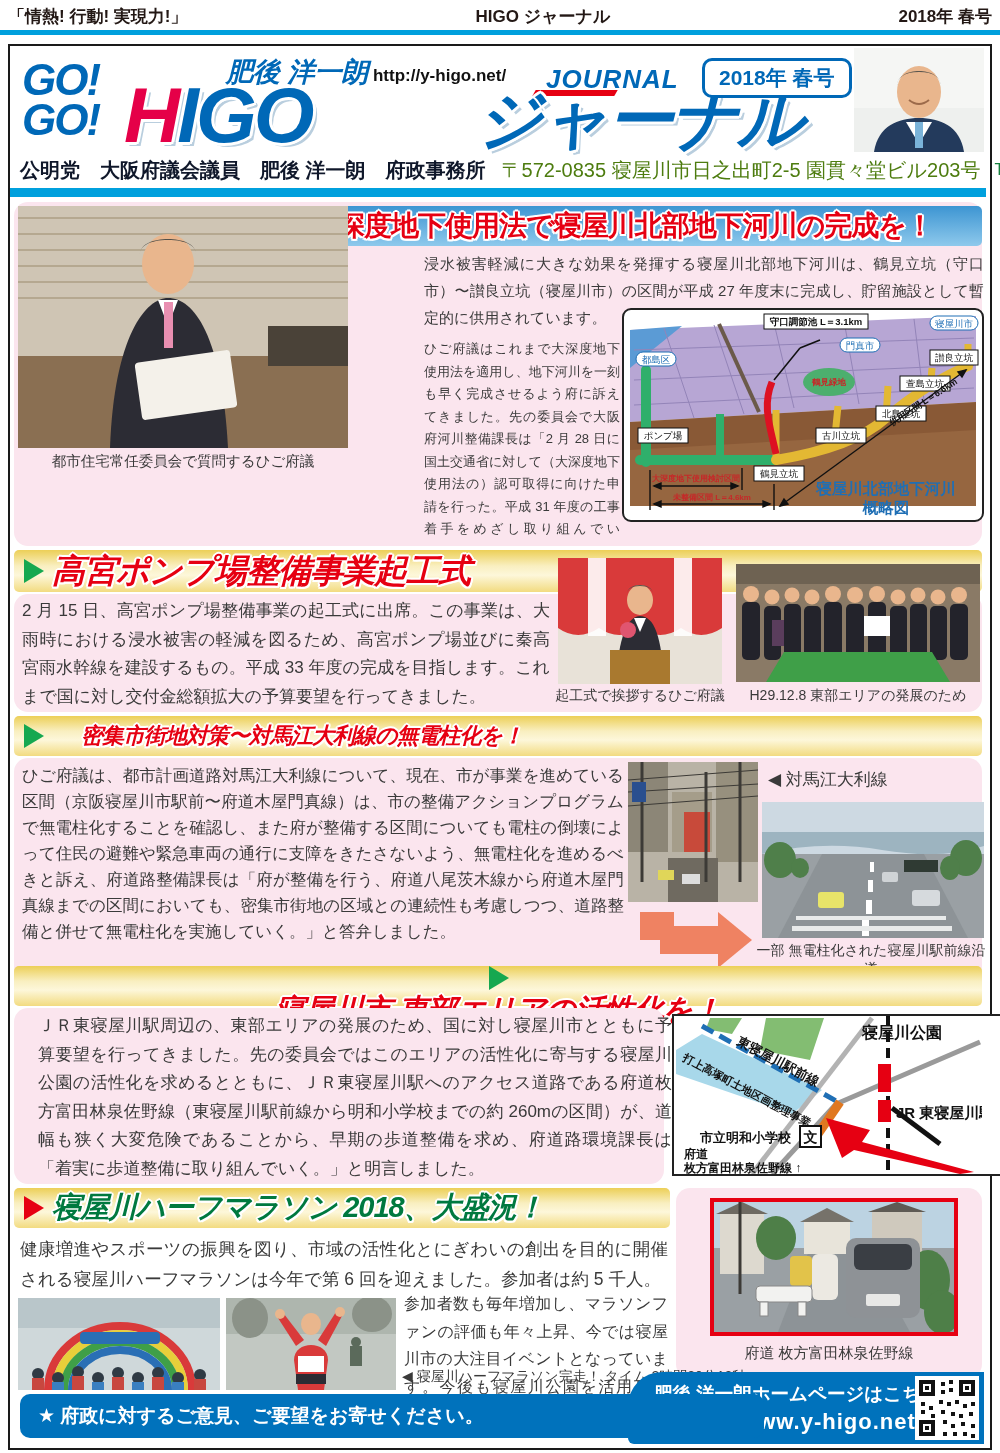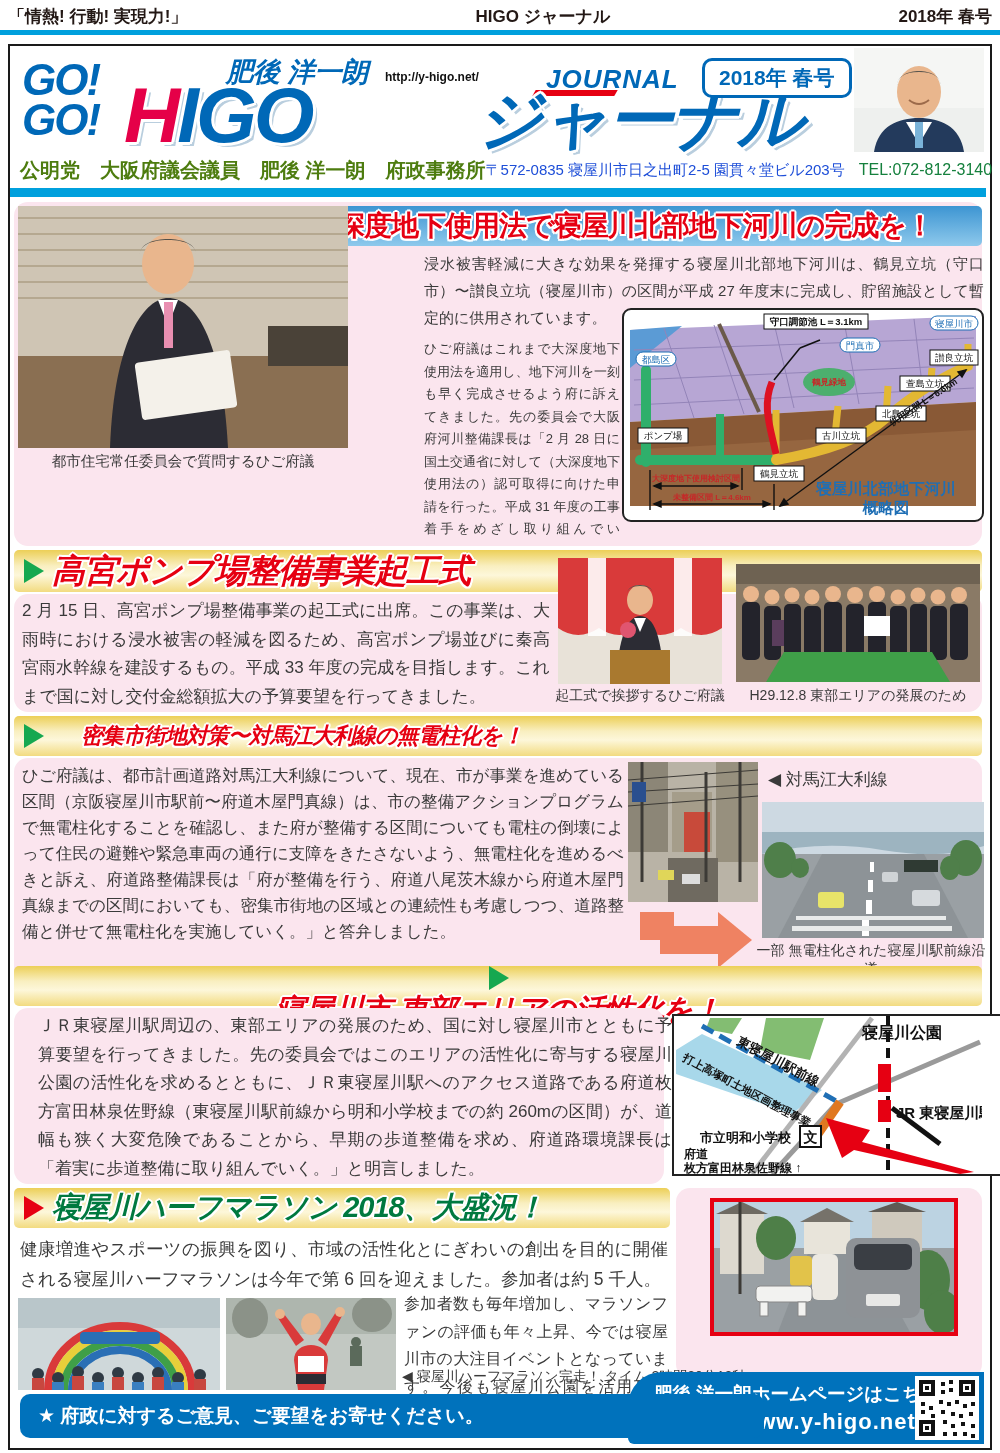--- a/index.html
+++ b/index.html
@@ -10,33 +10,33 @@
   .rule-blue{position:absolute;top:30px;left:0;width:1000px;height:5px;background:#00a0dd;}
   
   .frame{position:absolute;left:8px;top:44px;width:980px;height:1402px;border:2px solid #1a1a1a;background:#fff;}
   .frame *{box-sizing:border-box;}
   
   .ol-w{text-shadow:2px 0 0 #fff,-2px 0 0 #fff,0 2px 0 #fff,0 -2px 0 #fff,1.5px 1.5px 0 #fff,-1.5px 1.5px 0 #fff,1.5px -1.5px 0 #fff,-1.5px -1.5px 0 #fff;}
   .ol-w3{text-shadow:3px 0 0 #fff,-3px 0 0 #fff,0 3px 0 #fff,0 -3px 0 #fff,2px 2px 0 #fff,-2px 2px 0 #fff,2px -2px 0 #fff,-2px -2px 0 #fff,4px 4px 0 #b9cede;text-align:center;}
   .gogo{position:absolute;left:12px;top:14px;line-height:0.92;font-size:44px;font-weight:900;font-style:italic;color:#0068b7;letter-spacing:-2px;}
   .name-row{position:absolute;left:216px;top:8px;white-space:nowrap;}
   .name-row .nm{font-size:27px;font-weight:900;font-style:italic;color:#0068b7;}
-  .name-row .url{font-size:12px;font-weight:bold;color:#111;margin-left:12px;}
+  .name-row .url{font-size:17px;font-weight:bold;color:#111;margin-left:0;}
   .higo{position:absolute;left:114px;top:30px;font-size:78px;font-weight:900;font-style:italic;letter-spacing:-3px;line-height:1;}
   .higo .h{color:#e50048;}
   .higo .igo{color:#0068b7;}
   .journal-en{position:absolute;left:536px;top:18px;font-size:26px;font-weight:900;font-style:italic;color:#0068b7;letter-spacing:1px;}
   .journal-swoosh{position:absolute;left:524px;top:44px;width:82px;height:6px;background:#e60012;transform:skewX(-30deg);}
   .journal-jp{position:absolute;left:466px;top:40px;font-size:66px;font-weight:900;font-style:italic;color:#0068b7;letter-spacing:-2px;line-height:1;}
   .issue-badge{position:absolute;left:692px;top:12px;border:3px solid #0068b7;border-radius:10px;background:#fff;color:#0068b7;font-size:21px;font-weight:bold;padding:3px 14px;white-space:nowrap;}
   .portrait{position:absolute;right:6px;top:2px;width:130px;height:104px;overflow:hidden;}
   
   .office{position:absolute;left:0;top:106px;width:976px;height:36px;display:flex;align-items:center;padding-left:10px;white-space:nowrap;}
-  .office .t1{font-size:20px;font-weight:bold;color:#4d7c0f;}
-  .office .t2{font-size:15px;color:#1d4ed8;}
+  .office .t1{font-size:20px;font-weight:bold;color:#0f172a;}
+  .office .t2{font-size:20px;color:#4d7c0f;margin-left:16px;}
   .office .t3{font-size:16px;color:#15803d;margin-left:14px;}
   .bar-blue{position:absolute;left:0;top:142px;width:976px;height:9px;background:#00a0dd;}
   
   .pinkbox{position:absolute;background:#fbe5ee;border-radius:14px;}
   .tbar{position:absolute;display:flex;align-items:center;border-radius:5px;}
   .tbar.blue{background:linear-gradient(180deg,#3d95d2,#8ec9ec);}
   .tbar.yellow{background:linear-gradient(180deg,#eccf57 0%,#f9efc0 38%,#fdf7da 60%,#f2db80 100%);}
   .tri{width:0;height:0;border-top:12px solid transparent;border-bottom:12px solid transparent;margin:0 8px 0 10px;}
   .tri.green{border-left:20px solid #16a850;}
   .tri.red{border-left:20px solid #e60012;}
@@ -396,20 +396,21 @@
         <g fill="#f2f2f0" stroke="#888">
             <rect x="42" y="84" width="56" height="16" rx="4"></rect>
             <rect x="46" y="100" width="8" height="14"></rect>
             <rect x="84" y="100" width="8" height="14"></rect>
           </g>
         <g stroke="#3c3a36" stroke-width="3">
             <line x1="26" y1="0" x2="26" y2="92"></line>
           </g>
       </svg>
     </div>
+    <div class="cap" style="left:666px;top:1298px;width:306px;font-size:15px;">府道 枚方富田林泉佐野線</div>
     <div class="body-txt" style="left:10px;top:1188px;width:648px;height:62px;font-size:17.5px;line-height:30px;">健康増進やスポーツの振興を図り、市域の活性化とにぎわいの創出を目的に開催される寝屋川ハーフマラソンは今年で第 6 回を迎えました。参加者は約 5 千人。</div>
     <div class="photo" style="left:8px;top:1252px;width:202px;height:92px;">
       <svg width="202" height="92" viewBox="0 0 202 92">
         <rect width="202" height="92" fill="#cfd8da"></rect>
         <rect x="0" y="0" width="202" height="30" fill="#b9c6ca"></rect>
         <g fill="none">
           <path d="M30,92 A72,64 0 0 1 174,92" stroke="#d93a3a" stroke-width="8"></path>
           <path d="M38,92 A64,56 0 0 1 166,92" stroke="#e8cf3a" stroke-width="8"></path>
           <path d="M46,92 A56,48 0 0 1 158,92" stroke="#3f9f48" stroke-width="8"></path>
           <path d="M54,92 A48,40 0 0 1 150,92" stroke="#2a6fb5" stroke-width="8"></path>

